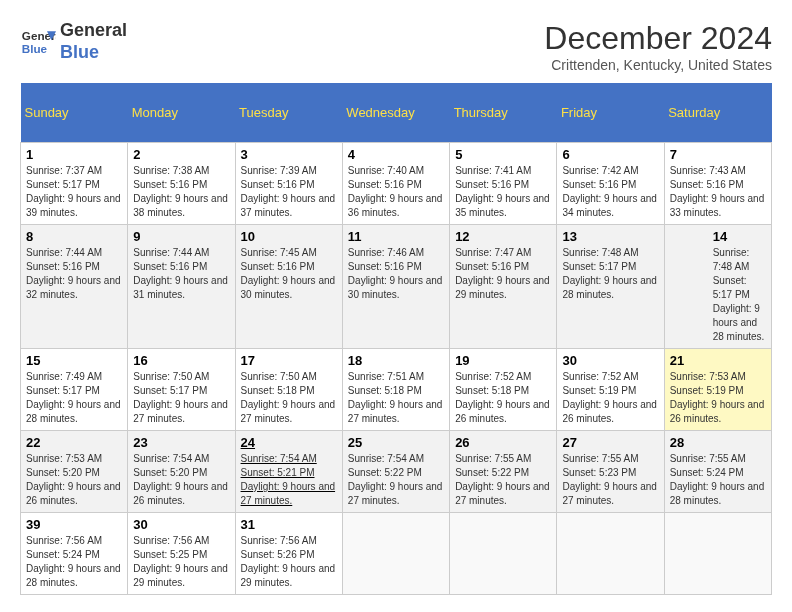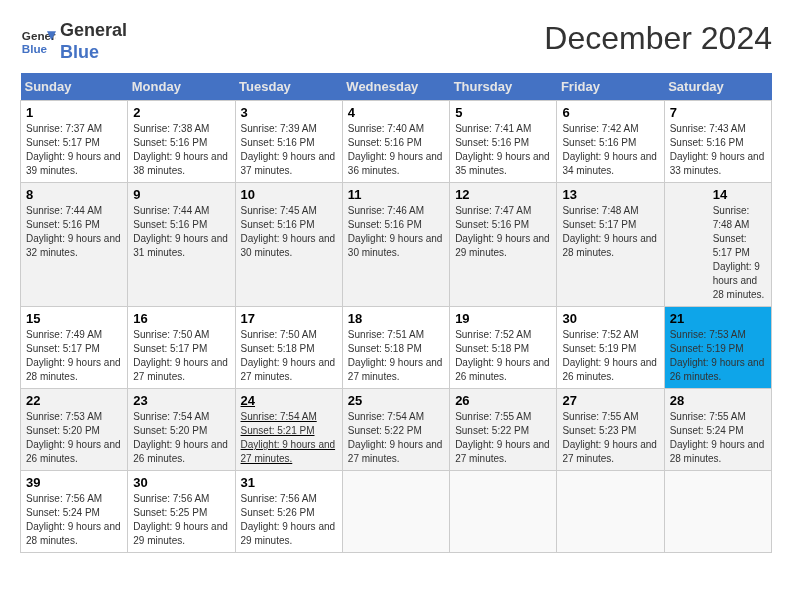--- a/index.html
+++ b/index.html
@@ -44,25 +44,25 @@
       font-size: 14px;
       color: #555;
     }
     .calendar-table {
       width: 100%;
       border-collapse: collapse;
       font-size: 11px;
     }
     .calendar-table th {
       background-color: #4472C4;
-      color: #e5e5e5;
-      padding: 6px 4px;
+      color: #fde047;
+      padding: 22px 4px;
       text-align: left;
       font-size: 13px;
-      font-weight: bold;
+      font-weight: normal;
     }
     .calendar-table td {
       border: 1px solid #ccc;
       padding: 4px 5px;
       vertical-align: top;
       width: calc(100% / 7);
       height: 80px;
       background: #fff;
     }
     .calendar-table tr:nth-child(even) td {
@@ -96,20 +96,21 @@
       <text x="2" y="32" font-size="13" font-weight="bold" fill="#4472C4" font-family="Arial">Blue</text>
       <polygon points="30,8 40,8 35,18" fill="#4472C4"></polygon>
     </svg>
     <div>
       <div class="logo-text" style="color:#333">General</div>
       <div class="logo-text" style="color:#4472C4">Blue</div>
     </div>
   </div>
   <div class="title-section">
     <div class="month-title">December 2024</div>
+    <div class="location-title">Crittenden, Kentucky, United States</div>
   </div>
 </div>
 
 <table class="calendar-table">
   <thead>
     <tr>
     <th>Sunday</th>
         <th>Monday</th>
         <th>Tuesday</th>
         <th>Wednesday</th>
@@ -137,21 +138,21 @@
         <td style="background: rgb(242, 242, 242);"><span class="day-number">13</span><span class="day-info">Sunrise: 7:48 AM<br>Sunset: 5:17 PM<br>Daylight: 9 hours and 28 minutes.</span></td>
         <td style="background: rgb(242, 242, 242); padding-left: 48px;"><span class="day-number">14</span><span class="day-info">Sunrise: 7:48 AM<br>Sunset: 5:17 PM<br>Daylight: 9 hours and 28 minutes.</span></td>
       </tr>
       <tr>
         <td style="background: rgb(255, 255, 255);"><span class="day-number">15</span><span class="day-info">Sunrise: 7:49 AM<br>Sunset: 5:17 PM<br>Daylight: 9 hours and 28 minutes.</span></td>
         <td style="background: rgb(255, 255, 255);"><span class="day-number">16</span><span class="day-info">Sunrise: 7:50 AM<br>Sunset: 5:17 PM<br>Daylight: 9 hours and 27 minutes.</span></td>
         <td style="background: rgb(255, 255, 255);"><span class="day-number">17</span><span class="day-info">Sunrise: 7:50 AM<br>Sunset: 5:18 PM<br>Daylight: 9 hours and 27 minutes.</span></td>
         <td style="background: rgb(255, 255, 255);"><span class="day-number">18</span><span class="day-info">Sunrise: 7:51 AM<br>Sunset: 5:18 PM<br>Daylight: 9 hours and 27 minutes.</span></td>
         <td style="background: rgb(255, 255, 255);"><span class="day-number">19</span><span class="day-info">Sunrise: 7:52 AM<br>Sunset: 5:18 PM<br>Daylight: 9 hours and 26 minutes.</span></td>
         <td style="background: rgb(255, 255, 255);"><span class="day-number">30</span><span class="day-info">Sunrise: 7:52 AM<br>Sunset: 5:19 PM<br>Daylight: 9 hours and 26 minutes.</span></td>
-        <td style="background: #0ea5e9;"><span class="day-number">21</span><span class="day-info">Sunrise: 7:53 AM<br>Sunset: 5:19 PM<br>Daylight: 9 hours and 26 minutes.</span></td>
+        <td style="background: #fef9c3;"><span class="day-number">21</span><span class="day-info">Sunrise: 7:53 AM<br>Sunset: 5:19 PM<br>Daylight: 9 hours and 26 minutes.</span></td>
       </tr>
       <tr>
         <td style="background: rgb(242, 242, 242);"><span class="day-number">22</span><span class="day-info">Sunrise: 7:53 AM<br>Sunset: 5:20 PM<br>Daylight: 9 hours and 26 minutes.</span></td>
         <td style="background: rgb(242, 242, 242);"><span class="day-number">23</span><span class="day-info">Sunrise: 7:54 AM<br>Sunset: 5:20 PM<br>Daylight: 9 hours and 26 minutes.</span></td>
         <td style="background: rgb(242, 242, 242); text-decoration: underline;"><span class="day-number">24</span><span class="day-info">Sunrise: 7:54 AM<br>Sunset: 5:21 PM<br>Daylight: 9 hours and 27 minutes.</span></td>
         <td style="background: rgb(242, 242, 242);"><span class="day-number">25</span><span class="day-info">Sunrise: 7:54 AM<br>Sunset: 5:22 PM<br>Daylight: 9 hours and 27 minutes.</span></td>
         <td style="background: rgb(242, 242, 242);"><span class="day-number">26</span><span class="day-info">Sunrise: 7:55 AM<br>Sunset: 5:22 PM<br>Daylight: 9 hours and 27 minutes.</span></td>
         <td style="background: rgb(242, 242, 242);"><span class="day-number">27</span><span class="day-info">Sunrise: 7:55 AM<br>Sunset: 5:23 PM<br>Daylight: 9 hours and 27 minutes.</span></td>
         <td style="background: rgb(242, 242, 242);"><span class="day-number">28</span><span class="day-info">Sunrise: 7:55 AM<br>Sunset: 5:24 PM<br>Daylight: 9 hours and 28 minutes.</span></td>
       </tr>

